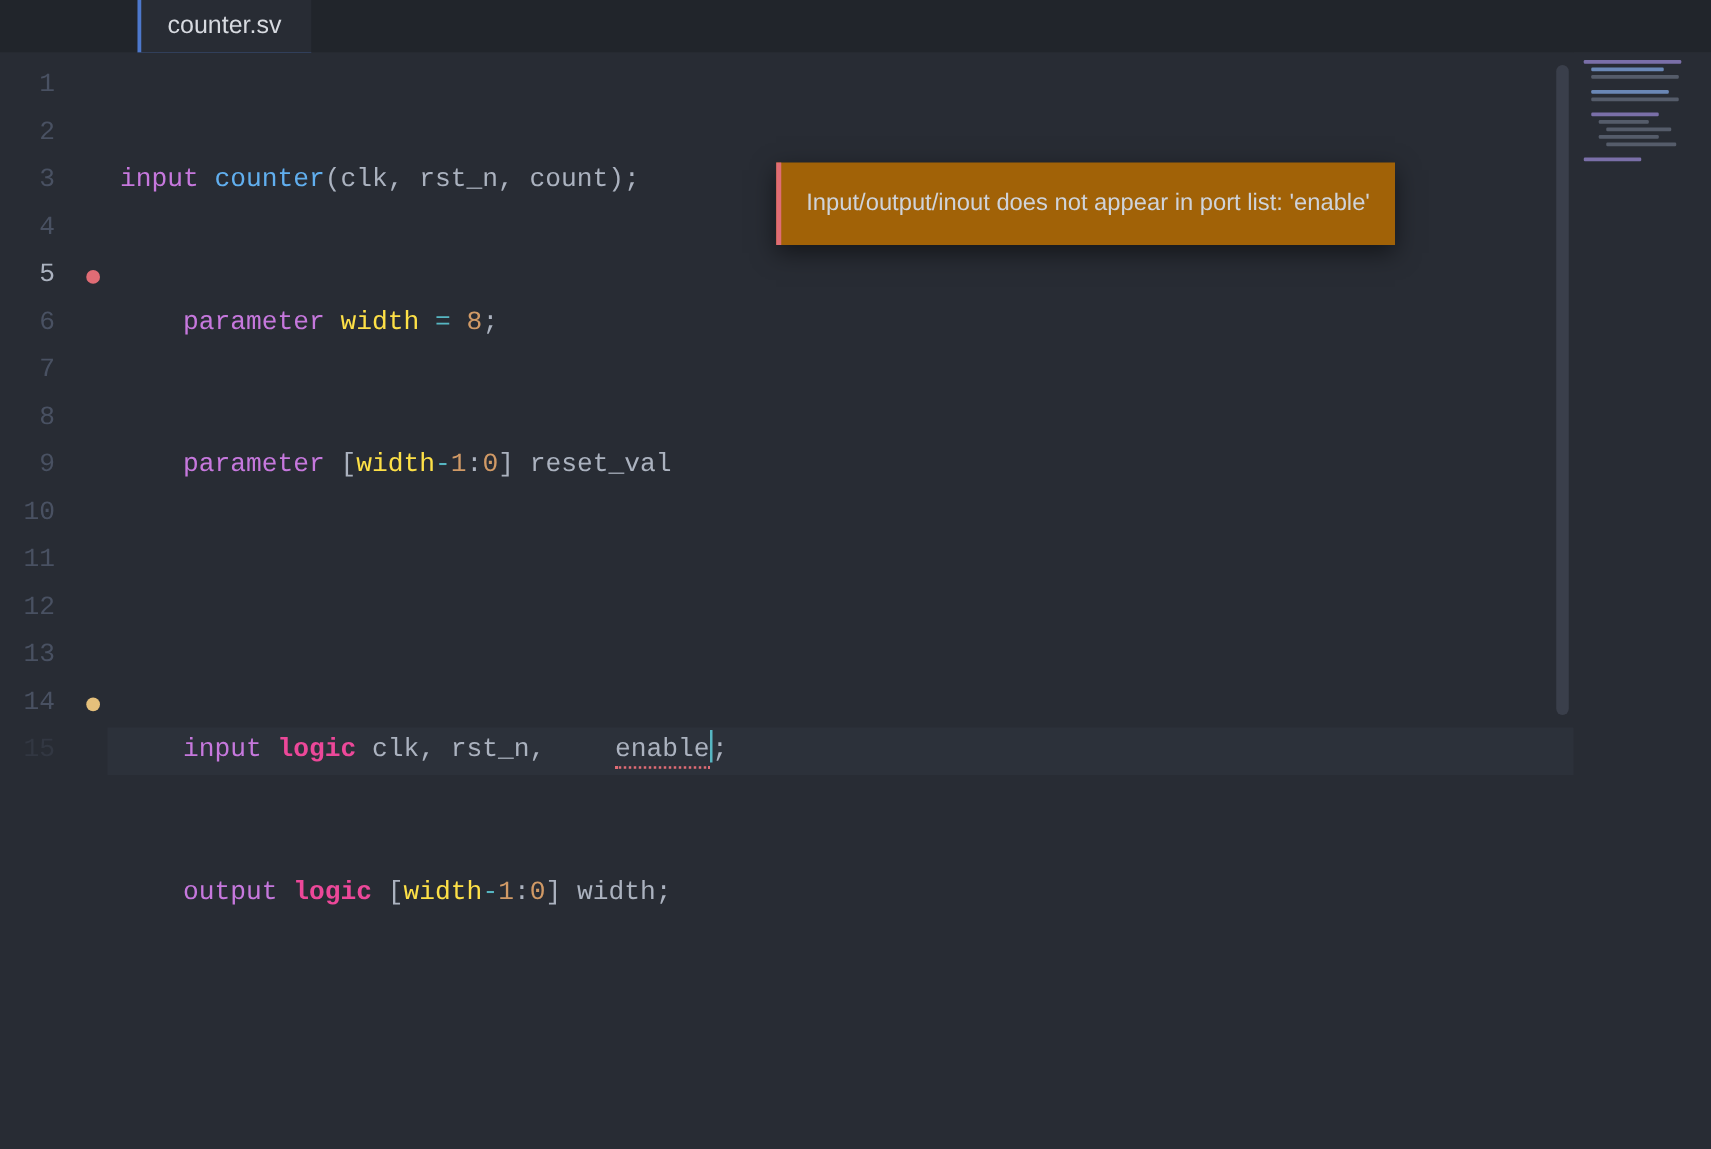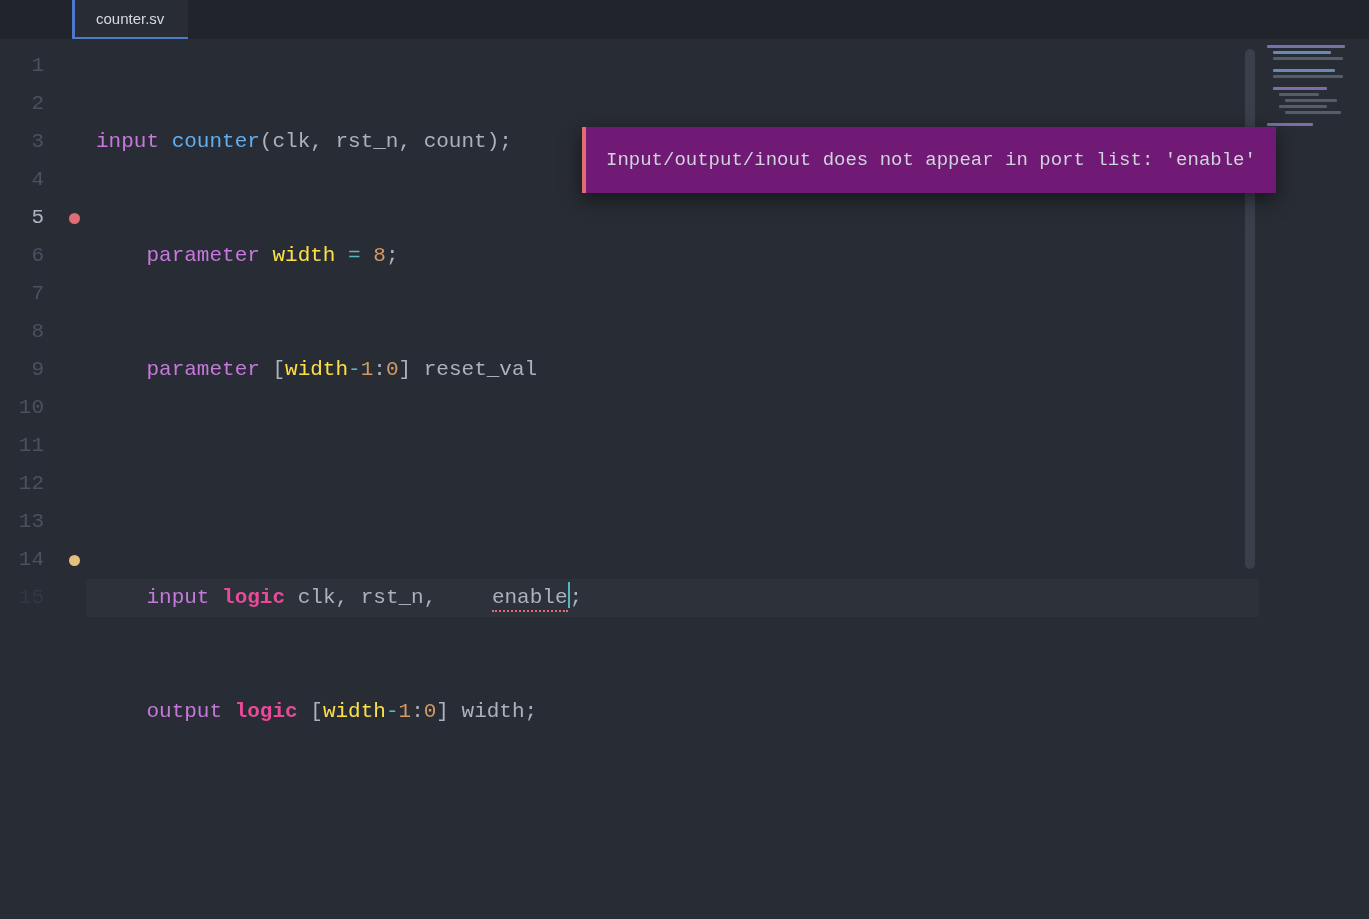--- a/index.html
+++ b/index.html
@@ -15,25 +15,25 @@
 }
 .tab-bar {
   height: 42px;
   background: #21252b;
   display: flex;
   align-items: center;
 }
 .tab {
   padding: 10px 24px;
   color: #d7dae0;
-  font-size: 15px;
+  font-size: 20px;
   background: #282c34;
   border-bottom: 2px solid #4d78cc;
   position: relative;
-  margin-left: 72px;
+  margin-left: 110px;
 }
 .tab::before {
   content: "";
   position: absolute;
   left: 0; top: 0;
   width: 3px; height: 100%;
   background: #4d78cc;
 }
 .editor {
   flex: 1;
@@ -90,28 +90,28 @@
   display: inline-block;
   width: 2px;
   height: 26px;
   background: #56b6c2;
   vertical-align: middle;
   position: relative;
   top: -2px;
 }
 .tooltip {
   position: absolute;
-  background: #701a75;
+  background: #a16207;
   color: #cfd3da;
   border-left: 4px solid #e06c75;
   padding: 14px 20px;
-  font-family: Liberation Mono, monospace;
+  font-family: Liberation Sans, sans-serif;
   font-size: 19px;
   top: 88px;
-  left: 582px;
+  left: 621px;
   box-shadow: 0 6px 18px rgba(0,0,0,.5);
   max-width: 700px;
 }
 .minimap {
   width: 110px;
   position: relative;
   background: #282c34;
 }
 .minimap .mm-line {
   position: absolute;

